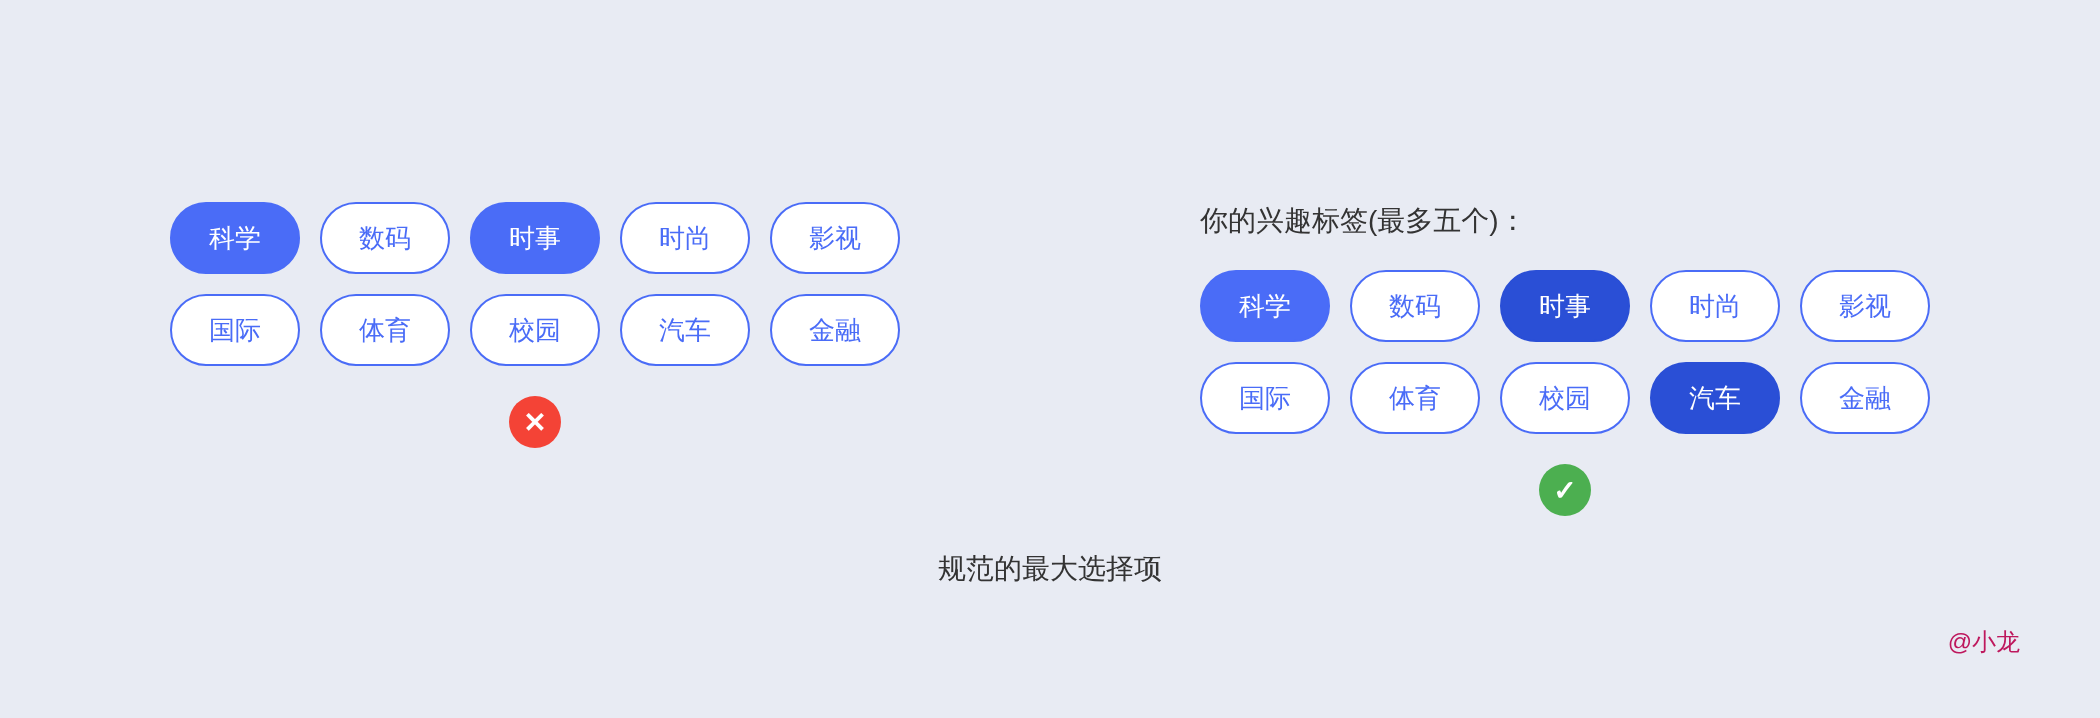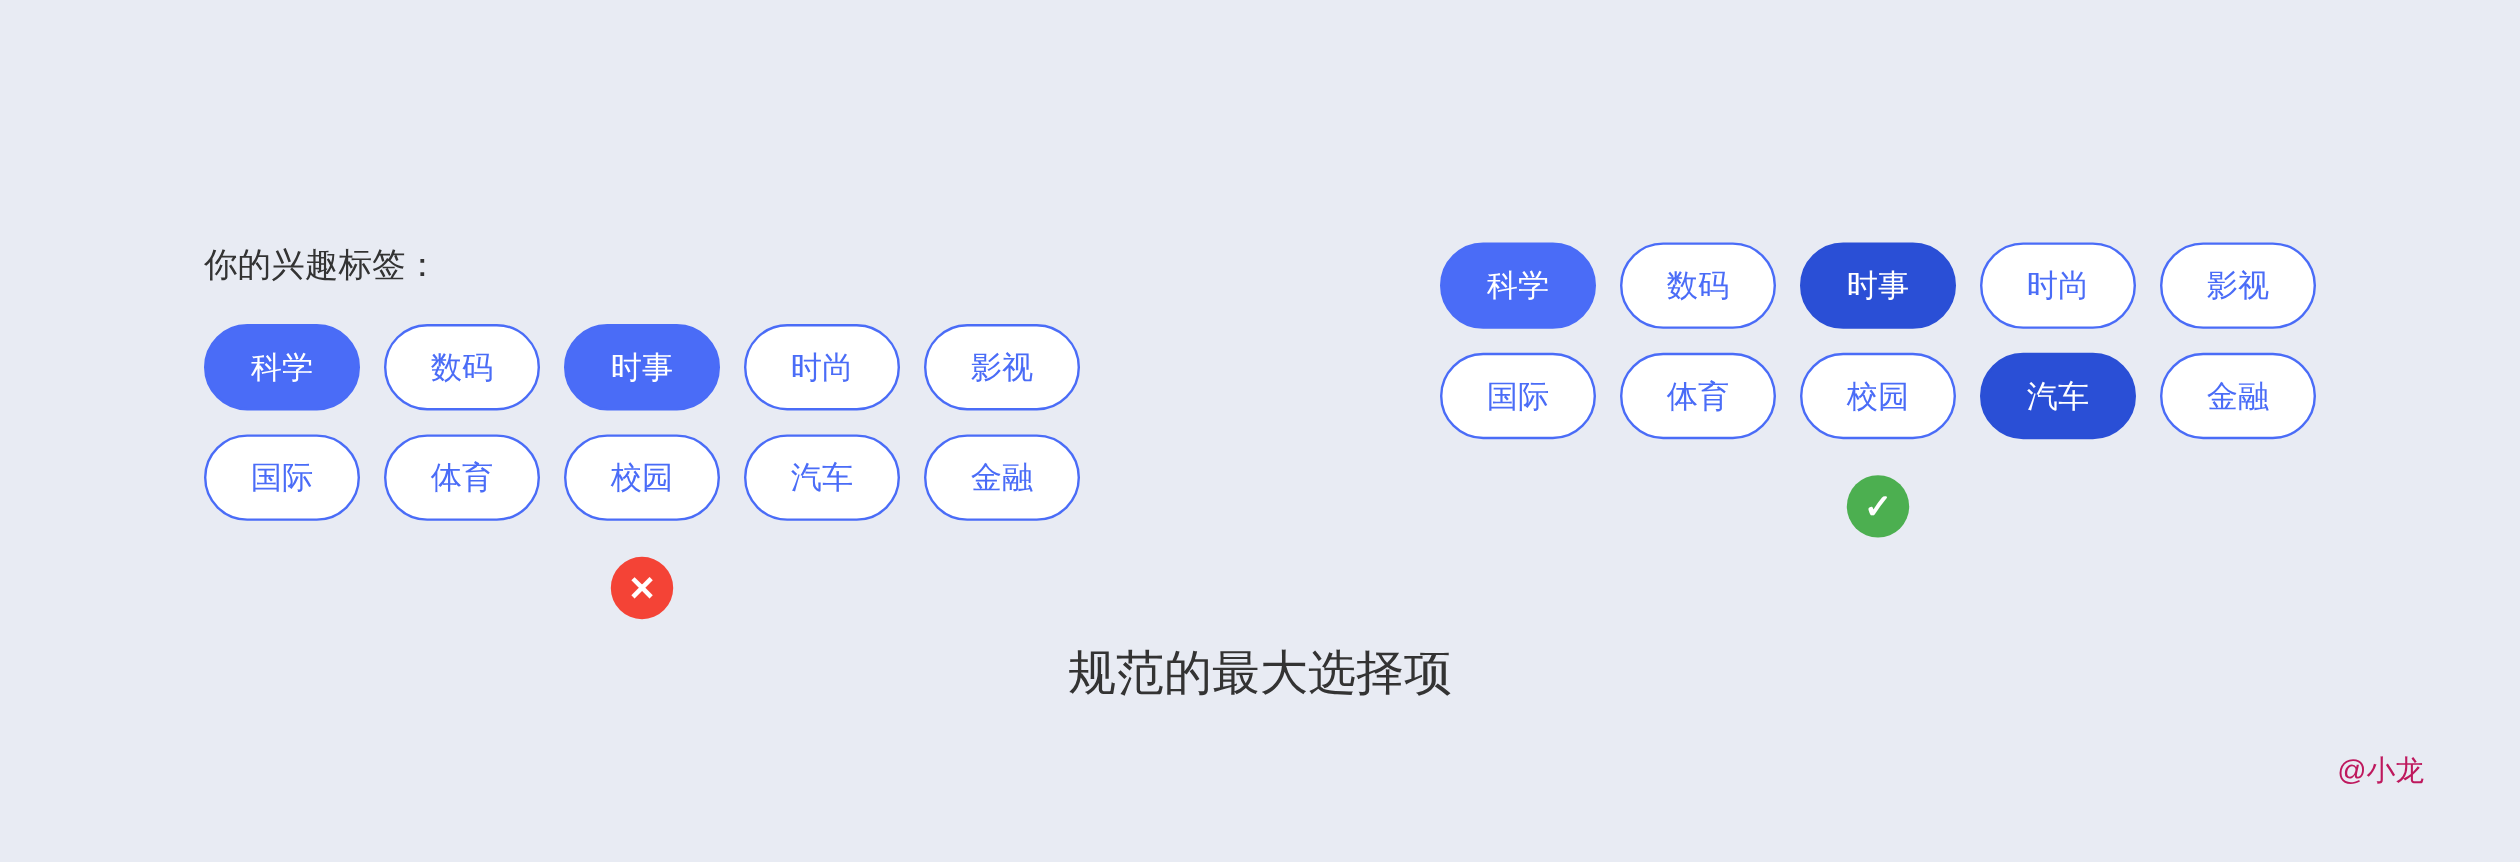--- a/index.html
+++ b/index.html
@@ -103,61 +103,61 @@
       color: #fff;
       font-size: 28px;
       font-weight: bold;
     }
 
     .bottom-title {
       position: absolute;
       bottom: 130px;
       left: 50%;
       transform: translateX(-50%);
-      font-size: 40px;
+      font-size: 28px;
       color: #333;
       font-weight: 500;
       white-space: nowrap;
     }
 
     .watermark {
       position: absolute;
       bottom: 60px;
       right: 80px;
       font-size: 24px;
       color: #be185d;
     }
   </style>
 </head>
 <body>
 
 <div class="main-container">
 
   <div class="panel">
-    <div class="panel-title">你的兴趣标签：</div>
     <div class="tags-grid">
 
       <div class="tag selected">科学</div>
       <div class="tag">数码</div>
       <div class="tag selected">时事</div>
       <div class="tag">时尚</div>
       <div class="tag">影视</div>
 
       <div class="tag">国际</div>
       <div class="tag">体育</div>
       <div class="tag">校园</div>
       <div class="tag">汽车</div>
       <div class="tag">金融</div>
     </div>
     <div class="indicator-row">
       <div class="indicator-error">✕</div>
     </div>
   </div>
 
   <div class="panel">
+    <div class="panel-title">你的兴趣标签(最多五个)：</div>
     <div class="tags-grid">
 
       <div class="tag selected">科学</div>
       <div class="tag">数码</div>
       <div class="tag selected-dark tag selected" style="background:#2a4fd6;border-color:#2a4fd6;color:#fff;">时事</div>
       <div class="tag">时尚</div>
       <div class="tag">影视</div>
 
       <div class="tag">国际</div>
       <div class="tag">体育</div>

